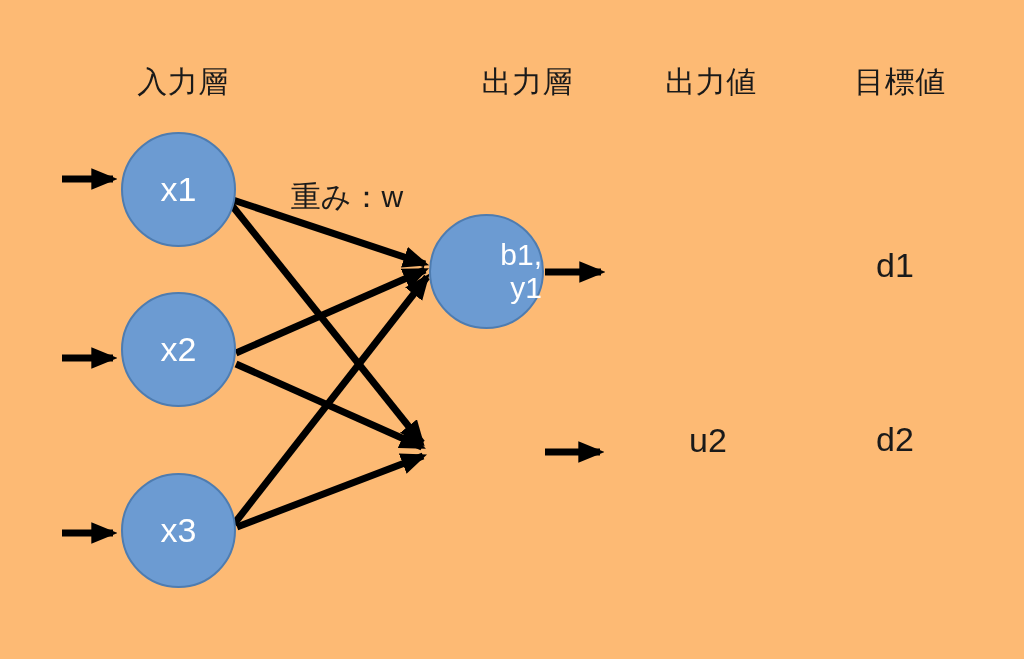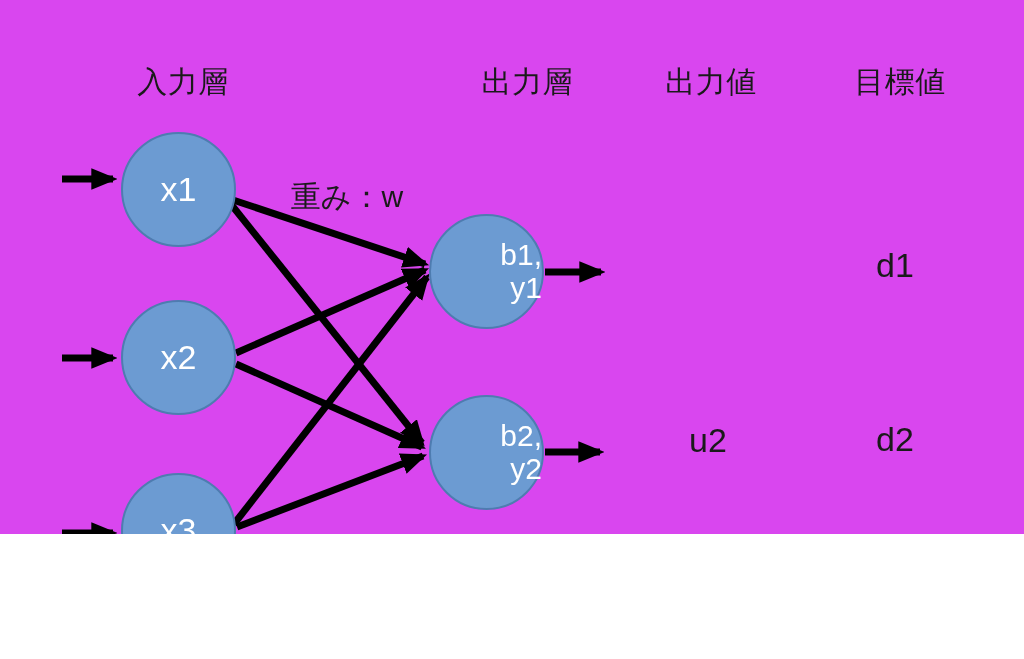--- a/index.html
+++ b/index.html
@@ -5,21 +5,21 @@
   :root{
     --node-fill:#6C9BD2;
     --node-border:#4E7CB0;
     --arrow:#000000;
     --text:#1A1A1A;
     --node-text:#FFFFFF;
   }
   *{margin:0;padding:0;box-sizing:border-box;}
   html,body{background:#fff;}
   body{font-family:"Liberation Sans","DejaVu Sans",sans-serif;color:var(--text);}
-  #canvas{position:relative;width:1024px;height:534px;background:#d946ef;overflow:hidden;}
+  #canvas{position:relative;width:1024px;height:659px;background:#fdba74;overflow:hidden;}
 
   .hdr{
     position:absolute;width:170px;text-align:center;
     font-size:30px;letter-spacing:0.5px;color:var(--text);white-space:nowrap;
   }
   .hdr-input   {left:98px; top:62px;}
   .hdr-outlayer{left:403px;top:62px;text-align:right;}
   .hdr-outval  {left:626px;top:62px;}
   .hdr-target  {left:815px;top:62px;}
 
@@ -30,21 +30,21 @@
 
   .node{
     position:absolute;width:115px;height:115px;border-radius:50%;
     background:var(--node-fill);border:2px solid var(--node-border);
     display:flex;flex-direction:column;align-items:center;justify-content:center;
     color:var(--node-text);text-align:center;line-height:1.08;
   }
   .node.input{font-size:34px;}
   .node.output{font-size:30px;align-items:flex-end;}
   .node-x1{left:121px;top:132px;}
-  .node-x2{left:121px;top:300px;}
+  .node-x2{left:121px;top:292px;}
   .node-x3{left:121px;top:473px;}
   .node-b1{left:429px;top:214px;}
   .node-b2{left:429px;top:395px;}
 
   .val{
     position:absolute;width:110px;text-align:center;
     font-size:34px;color:var(--text);white-space:nowrap;
   }
   .val-u1{left:653px;top:246px;}
   .val-u2{left:653px;top:421px;}
@@ -96,23 +96,19 @@
     <span>x2</span>
   </div>
   <div class="node input node-x3">
     <span>x3</span>
   </div>
 
   <div class="node output node-b1">
     <span>b1,</span>
     <span>y1</span>
   </div>
-  <div class="node output node-b2">
-    <span>b2,</span>
-    <span>y2</span>
-  </div>
 
   <div class="val val-u2">u2</div>
 
   <div class="val val-d1">d1</div>
   <div class="val val-d2">d2</div>
 
 </div>
 
 </body></html>

